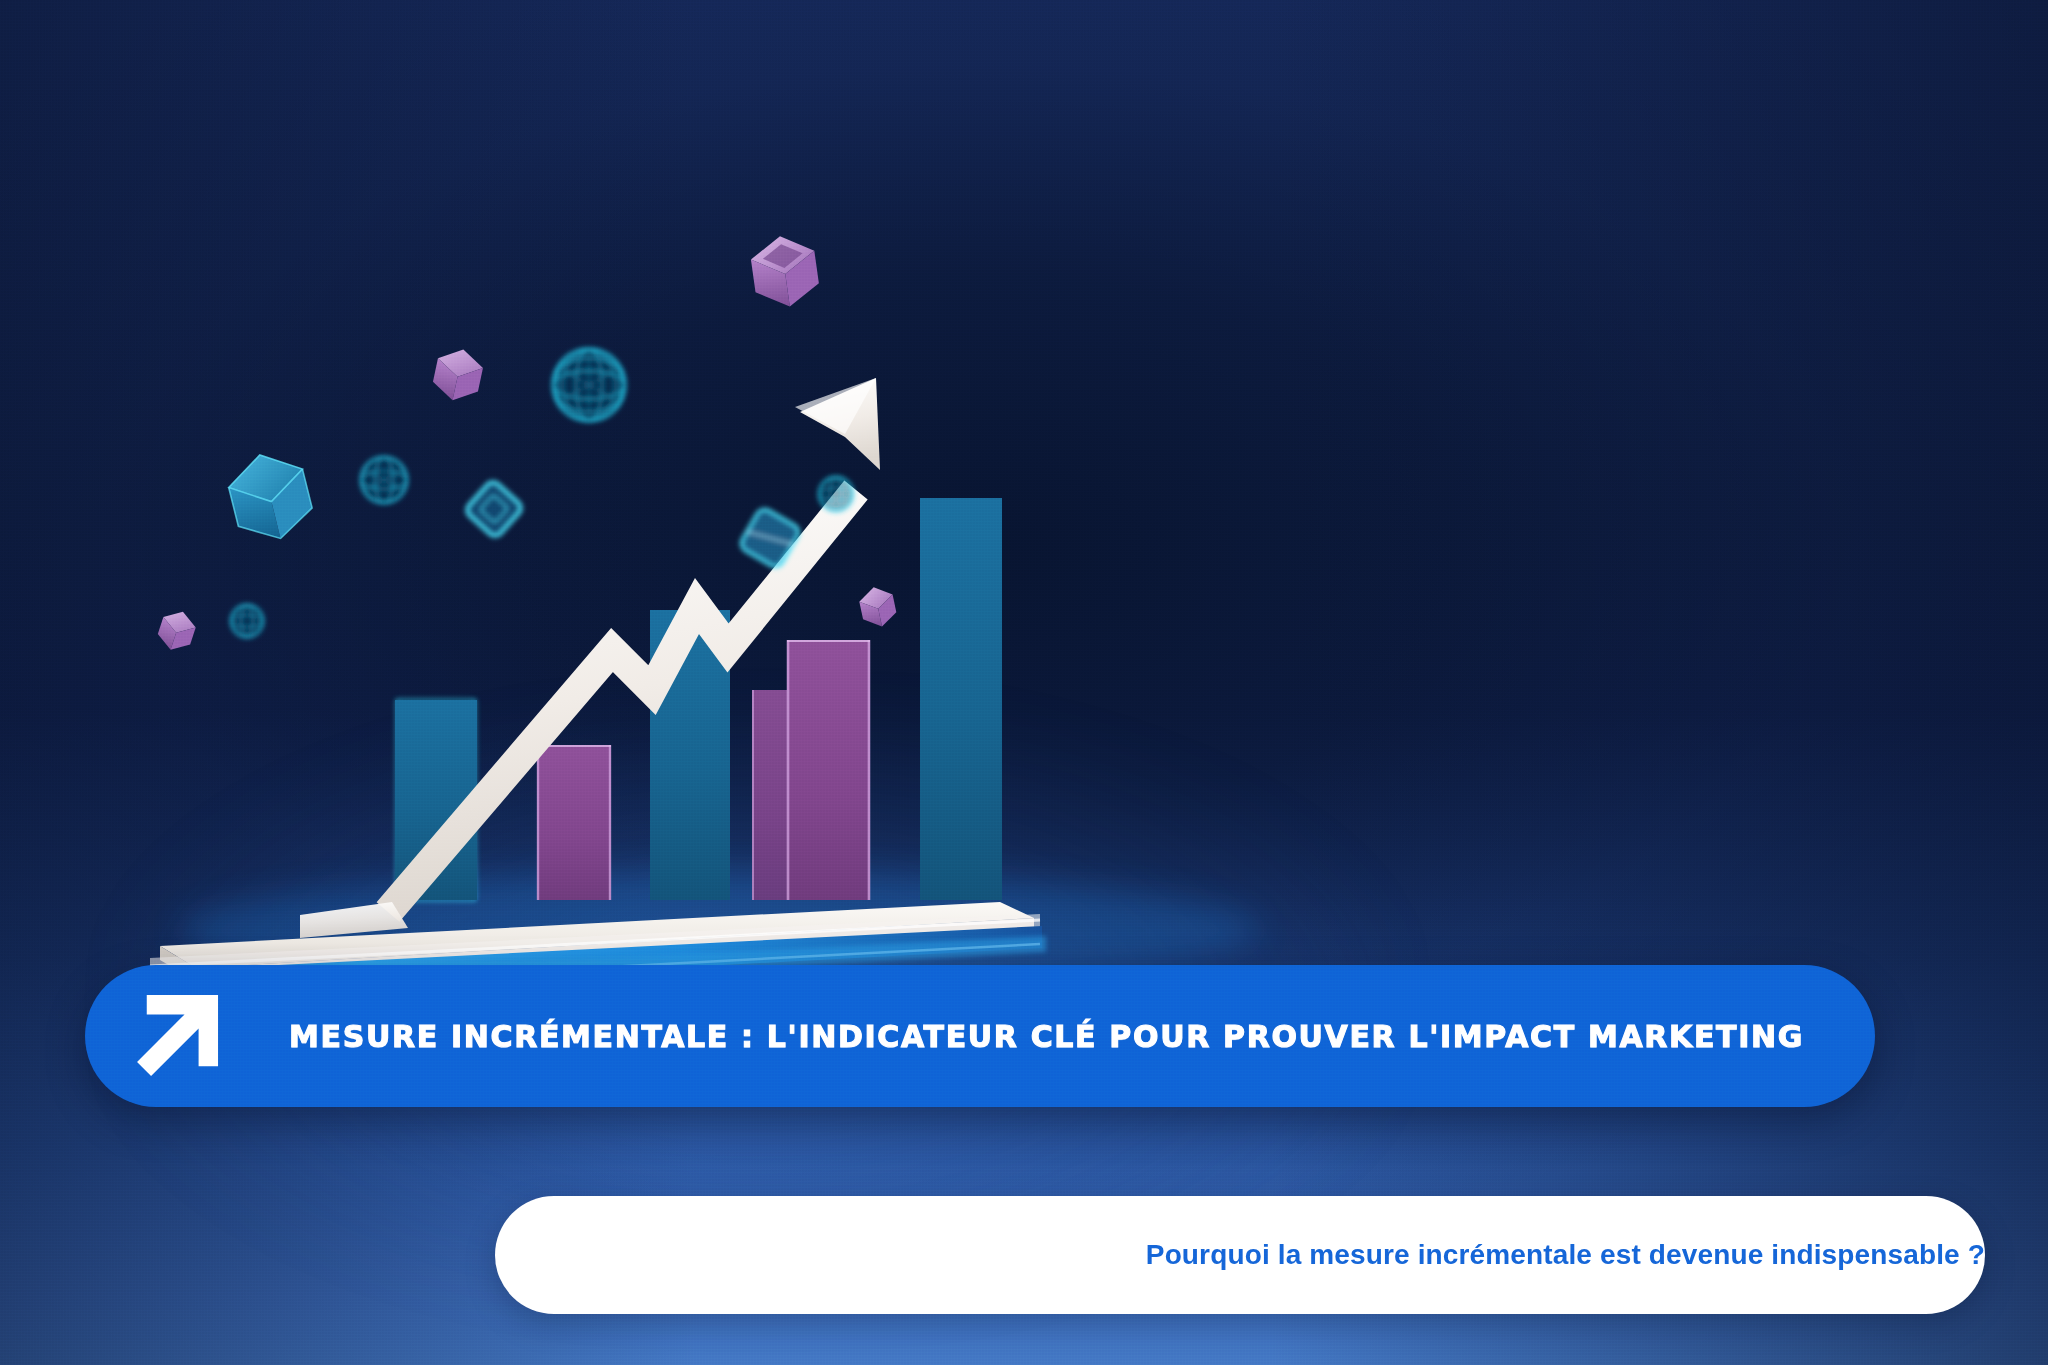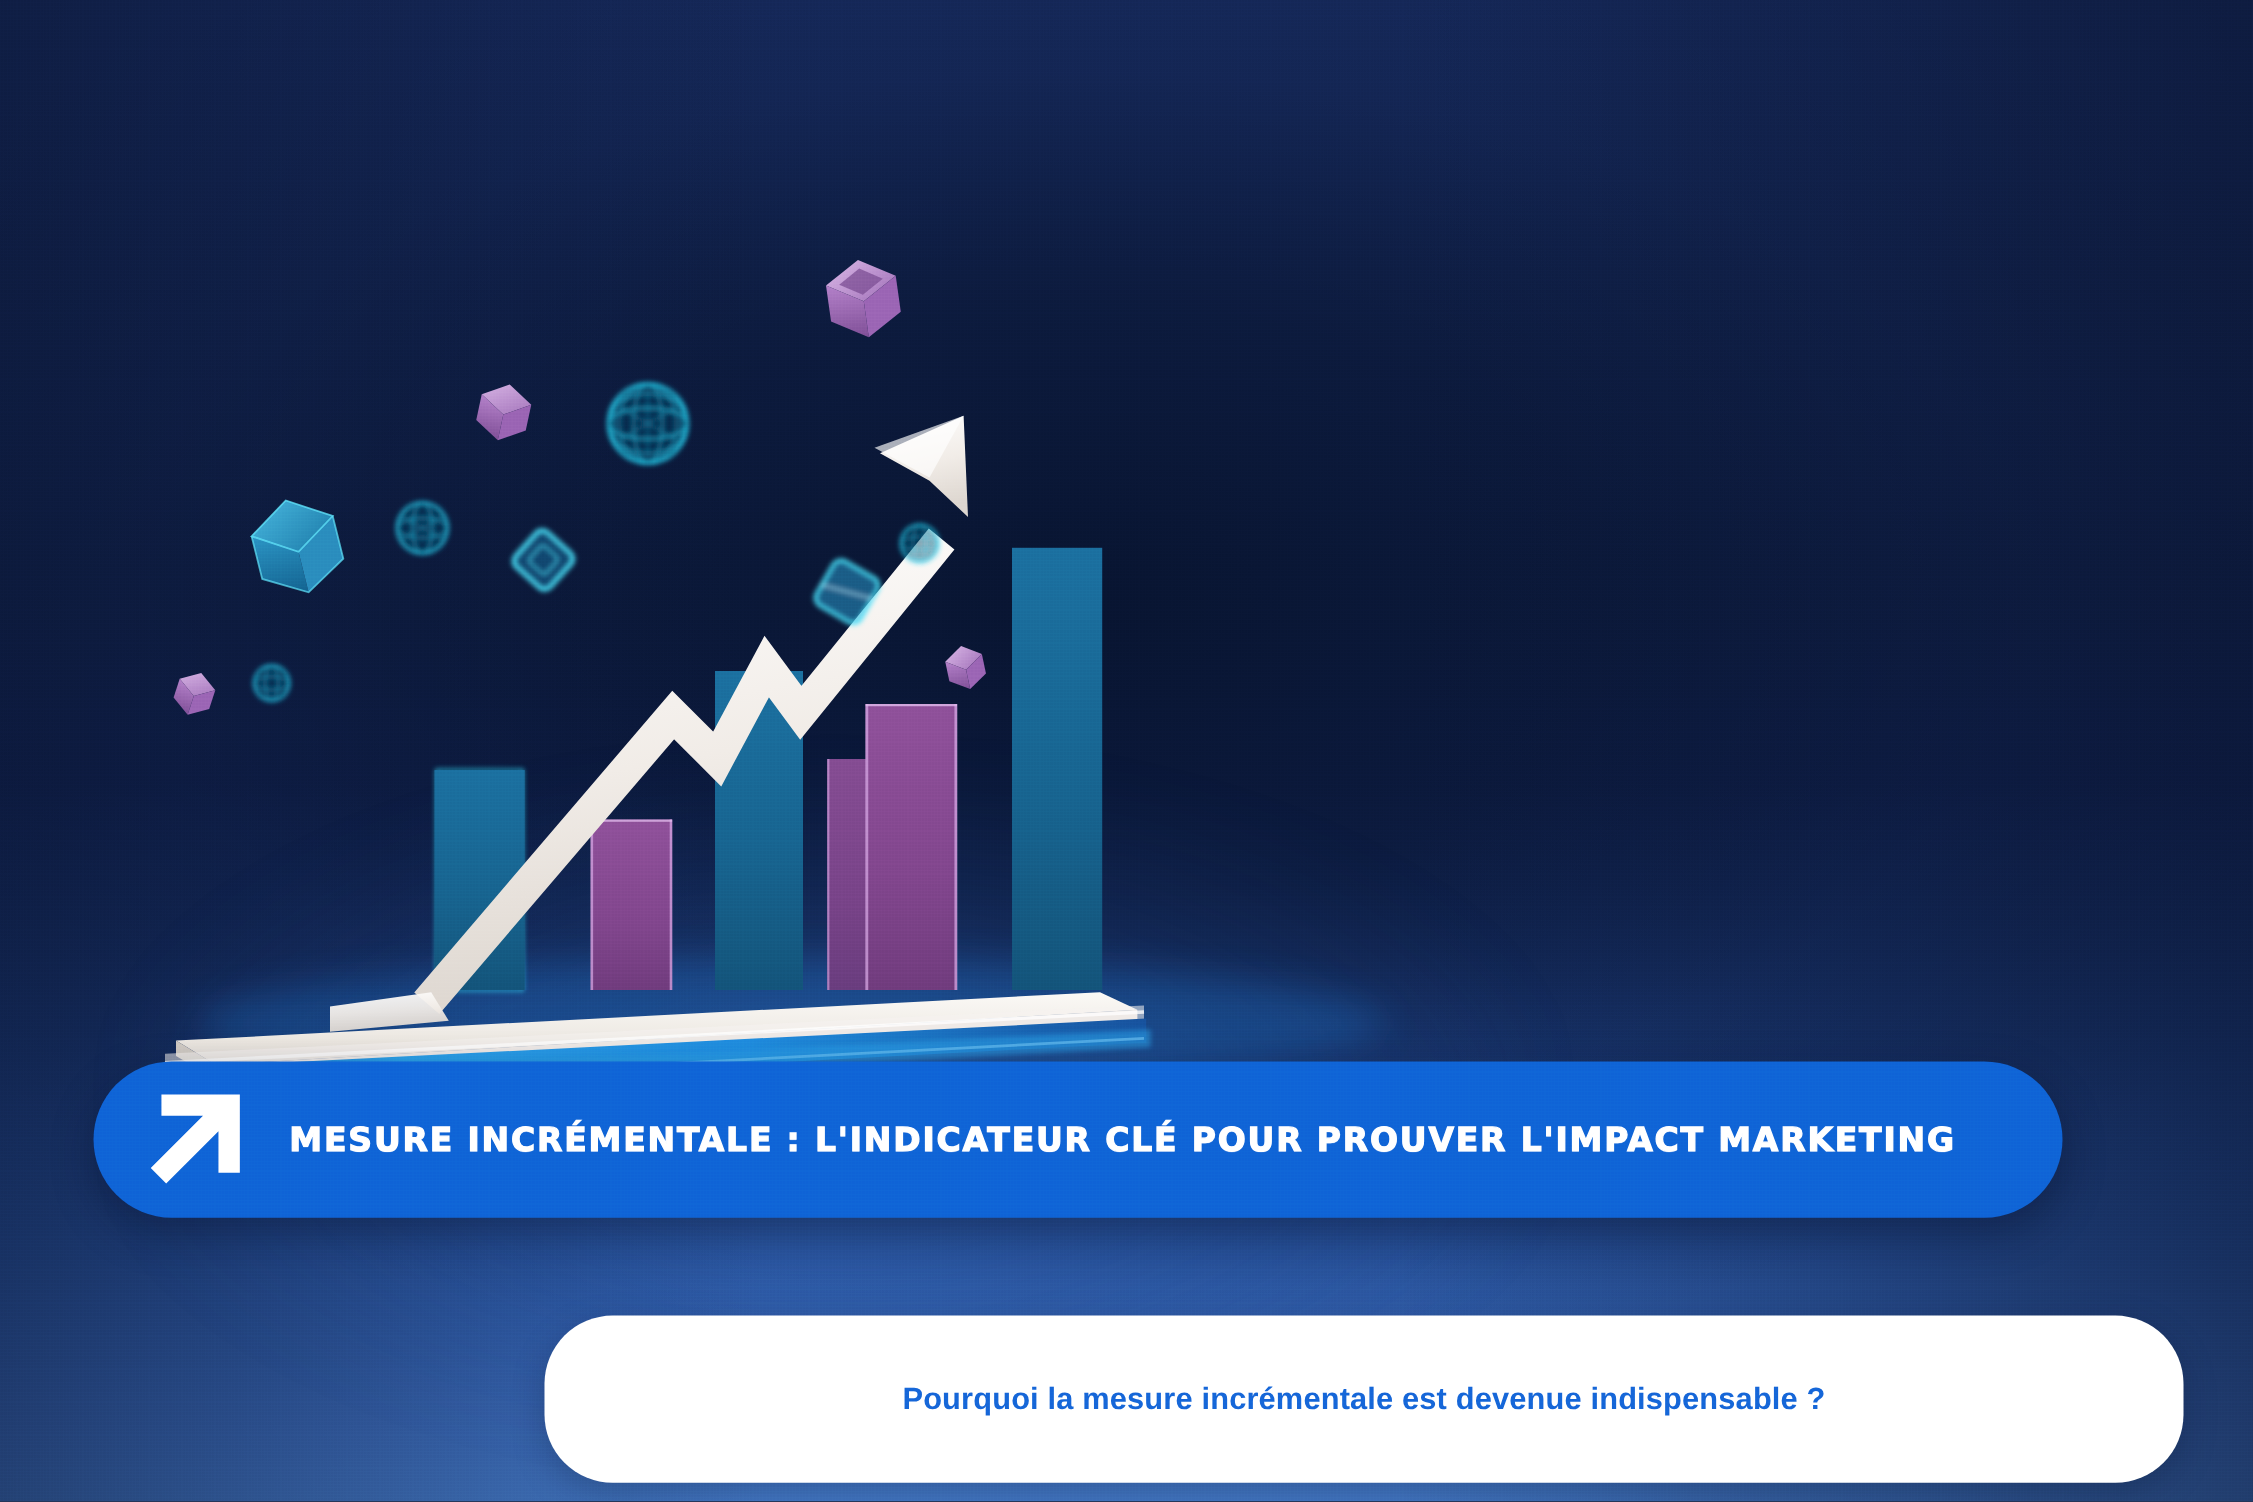--- a/index.html
+++ b/index.html
@@ -94,46 +94,46 @@
     align-items: center;
   }
   .banner-icon {
     width: 108px;
     height: 110px;
     margin-left: 38px;
     flex: 0 0 auto;
     display: block;
   }
   .banner-title {
-    margin-left: 32px;
+    margin-left: 58px;
     color: #ffffff;
     font-family: "DejaVu Sans", sans-serif;
     font-size: 30px;
     font-weight: 700;
     letter-spacing: 0.055em;
     text-transform: uppercase;
     white-space: nowrap;
     line-height: 1.1;
     text-shadow: 0 1px 0 rgba(255,255,255,0.22);
     -webkit-text-stroke: 1.1px #ffffff;
   }
 
   
   .subtitle-pill {
     position: absolute;
     left: 495px;
     top: 1196px;
     width: 1490px;
-    height: 152px;
+    height: 118px;
     background: #ffffff;
     border-radius: 62px;
     box-shadow: 0 10px 30px rgba(5,16,44,0.26);
     display: flex;
     align-items: center;
-    justify-content: center;
+    justify-content: flex-end;
   }
   .subtitle-text {
     color: #1565d8;
     font-family: "Liberation Sans", sans-serif;
     font-size: 28px;
     font-weight: 700;
     letter-spacing: 0.005em;
     white-space: nowrap;
   }
 </style>

